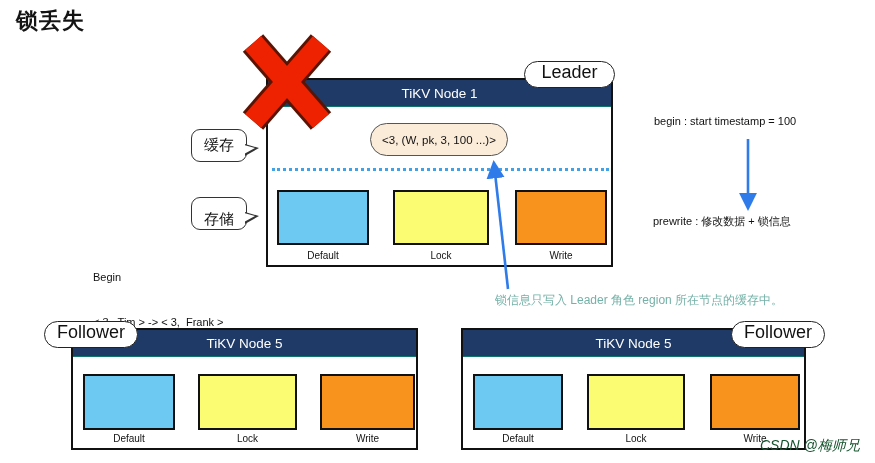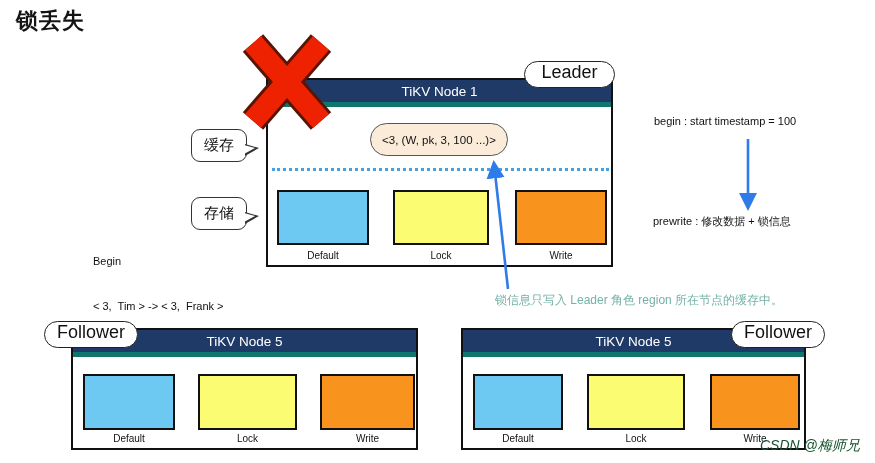--- a/index.html
+++ b/index.html
@@ -21,21 +21,21 @@
   }
 
   
   .node {
     border:2px solid #111;
     background:#ffffff;
   }
   .node-header {
     width:100%; height:27px;
     background:#1F3A66;
-    border-bottom:5px solid #0f766e;
+    border-bottom:1px solid #0f766e;
     display:flex; align-items:center; justify-content:center;
     color:#ffffff; font-size:13.5px;
   }
   .badge {
     height:27px;
     background:#ffffff;
     border:1.6px solid #222;
     border-radius:14px;
     display:flex; align-items:flex-start; justify-content:center;
     font-size:18px; color:#111;
@@ -149,25 +149,25 @@
     <div class="abs cf-box cf-write" style="left:247px;top:110px;width:92px;height:55px;"></div>
 
     <div class="abs cf-label" style="left:9px;top:170px;width:92px;">Default</div>
     <div class="abs cf-label" style="left:125px;top:170px;width:96px;">Lock</div>
     <div class="abs cf-label" style="left:247px;top:170px;width:92px;">Write</div>
   </div>
 
   <div class="abs callout" style="left:183px;top:129px;">
     <span>缓存</span>
   </div>
-  <div class="abs callout" style="left:183px;top:197px;">
+  <div class="abs callout" style="left:183px;top:197px;align-items:flex-end;">
     <span>存储</span>
   </div>
 
-  <div class="abs txn-text" style="left:85px;top:224px;">
+  <div class="abs txn-text" style="left:85px;top:240px;">
     <div>Begin</div>
     <div>&lt; 3,  Tim &gt; -&gt; &lt; 3,  Frank &gt;</div>
     <div>Commit;</div>
   </div>
 
   <div class="abs side-note" style="left:646px;top:115px;">begin : start timestamp = 100</div>
   <div class="abs side-note" style="left:645px;top:214px;">prewrite : 修改数据 + 锁信息</div>
 
   <div class="abs teal-note" style="left:487px;top:292px;">锁信息只写入 Leader 角色 region 所在节点的缓存中。</div>
 

